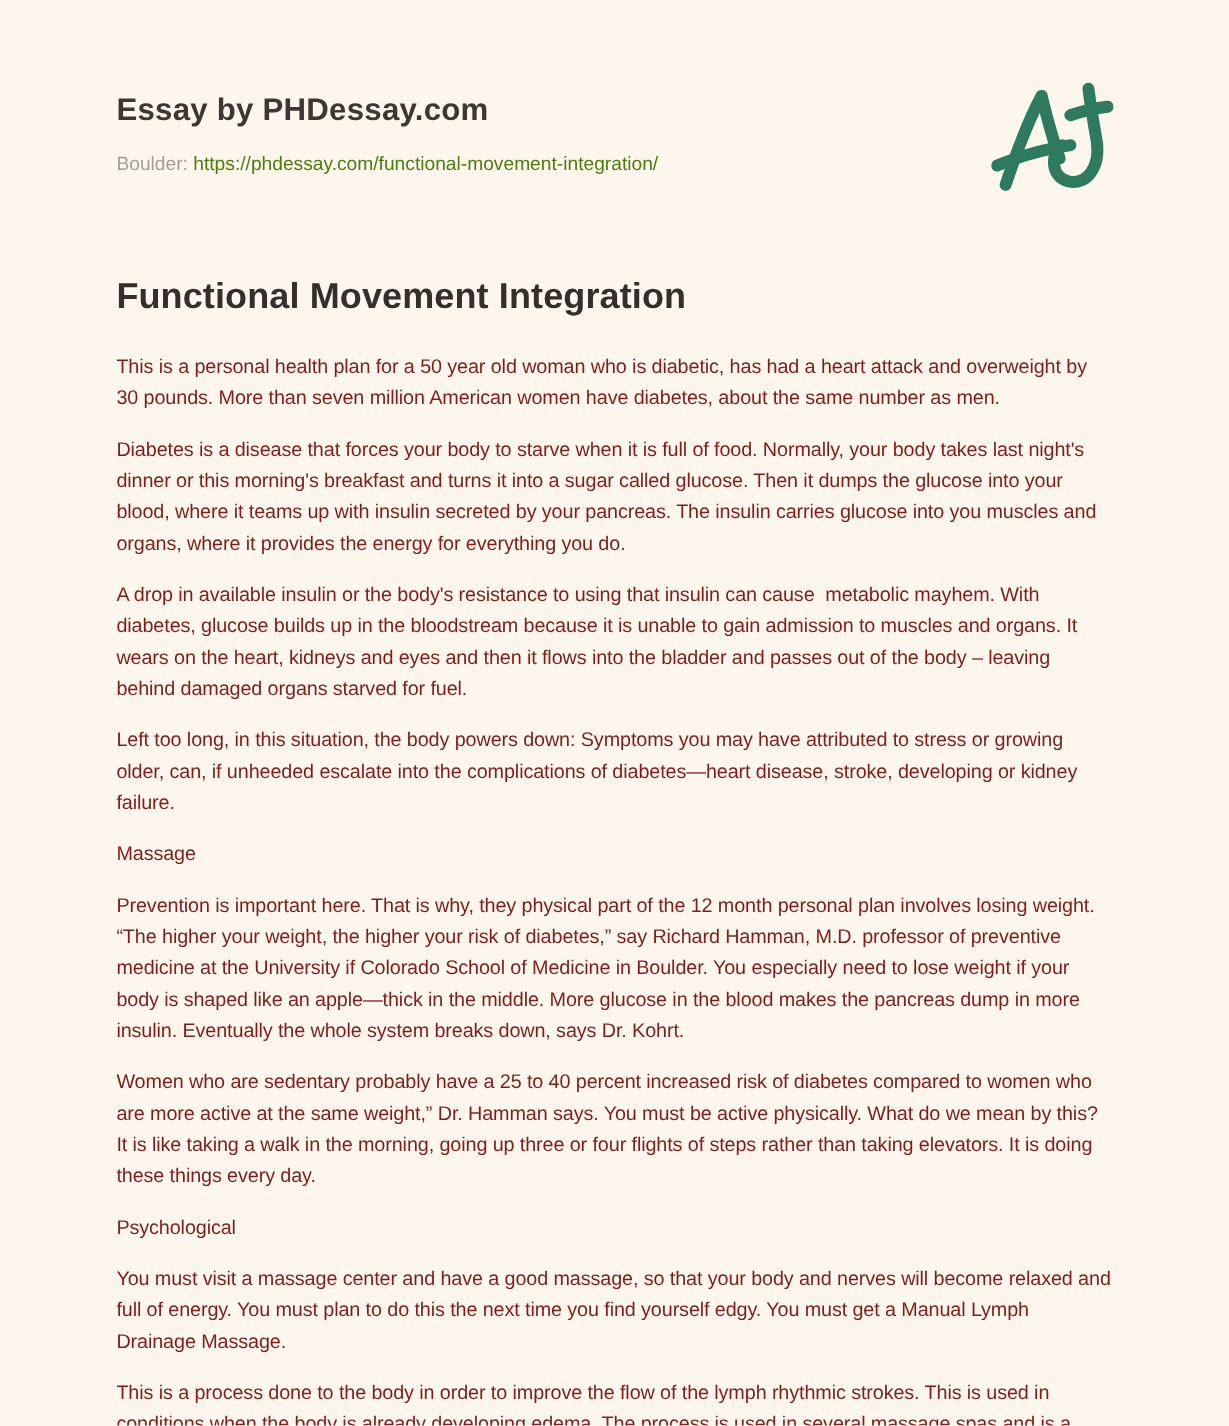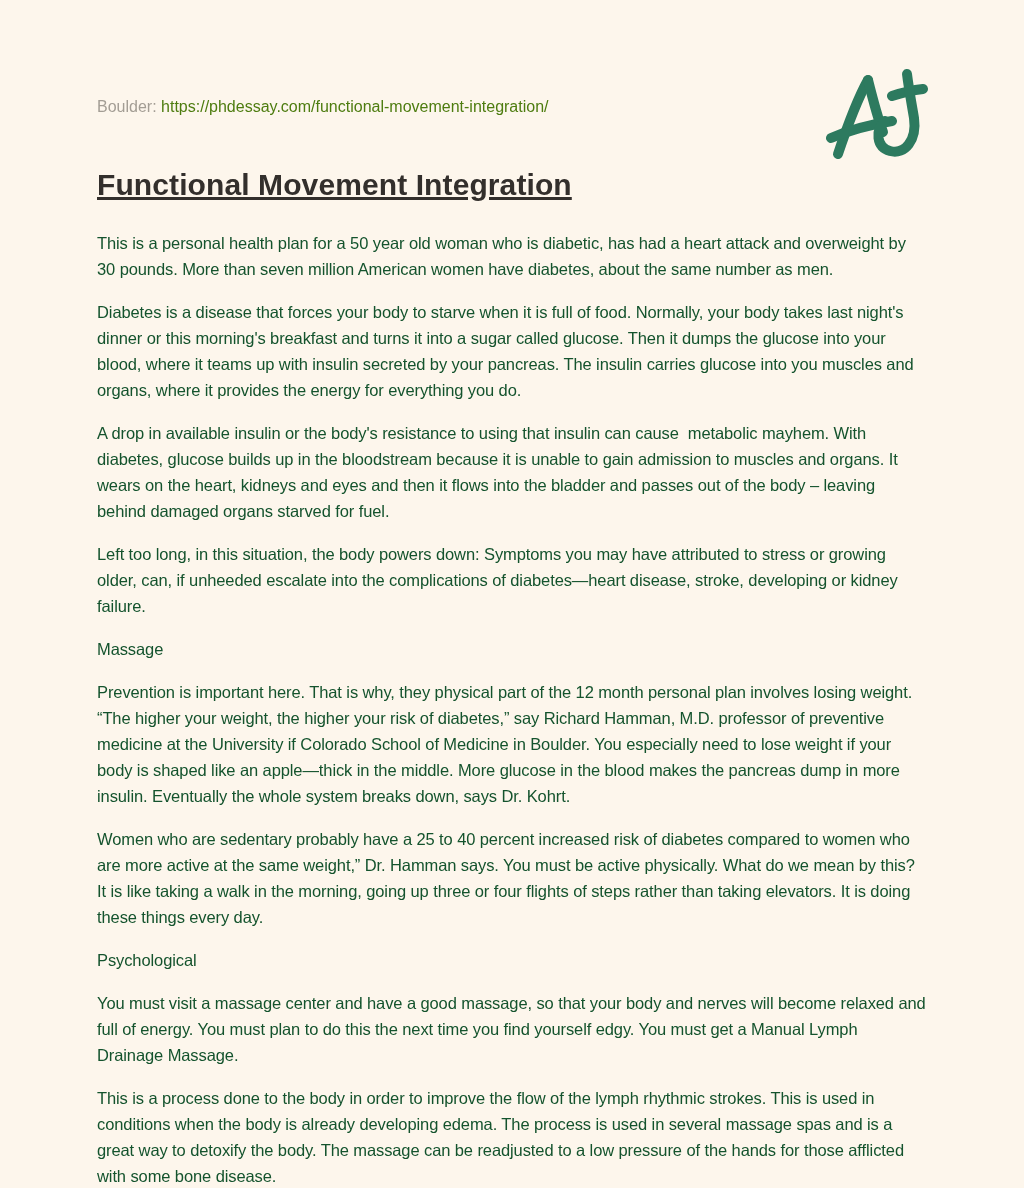--- a/index.html
+++ b/index.html
@@ -43,45 +43,45 @@
   }
   .logo svg { width: 100%; height: 100%; }
   .logo path {
     fill: none;
     stroke: #2d7a5f;
     stroke-width: 10;
     stroke-linecap: round;
   }
 
   .essay-title {
-    margin-top: 52px;
+    margin-top: 84px;
     font-size: 30px;
     font-weight: 600;
     color: #332f2c;
     letter-spacing: 0.1px;
-    text-decoration: underline;
   }
 
   .essay-body {
     margin-top: 28px;
     width: 830px;
   }
   .essay-body p {
     font-size: 16.5px;
     line-height: 26px;
-    color: #14532d;
+    color: #7f1d1d;
     margin-bottom: 17px;
     letter-spacing: -0.1px;
   }
 </style>
 </head>
 <body>
 
 <div class="page">
 
+  <div class="doc-header-title">Essay by PHDessay.com</div>
 
   <div class="source-line">
     <span>Boulder:</span>
     <a href="#">https://phdessay.com/functional-movement-integration/</a>
   </div>
 
   <div class="logo">
     <svg viewBox="0 0 102 98" xmlns="http://www.w3.org/2000/svg">
 
       <path d="M 12 88 C 22 58 32 32 42 14"></path>

